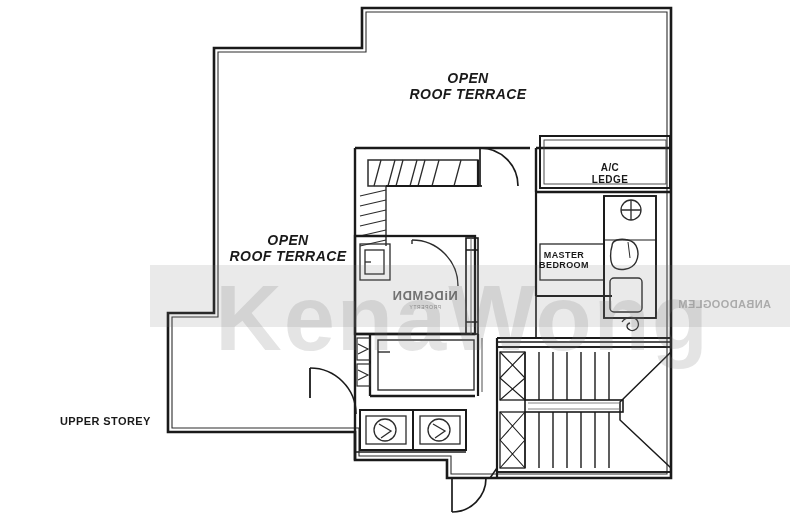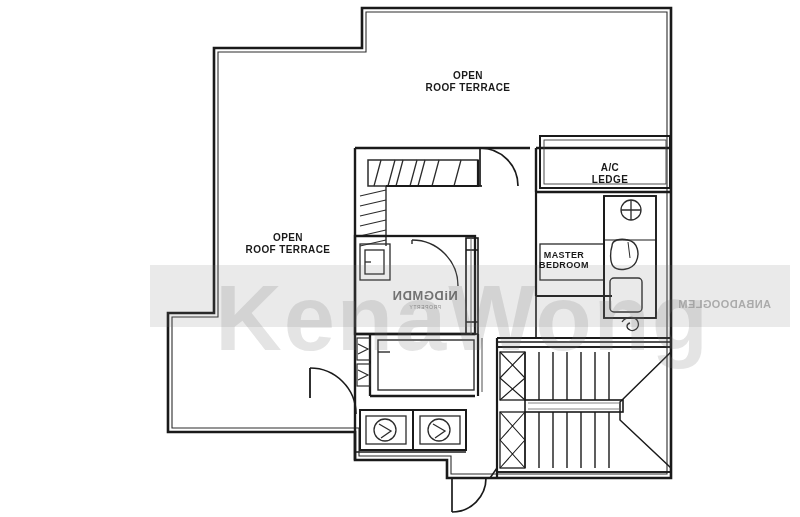--- a/index.html
+++ b/index.html
@@ -28,21 +28,21 @@
     position: absolute;
     font-family: "Liberation Sans", sans-serif;
     font-weight: bold;
     color: #1a1a1a;
     text-align: center;
     line-height: 1.15;
     letter-spacing: 0.4px;
     white-space: pre-line;
     pointer-events: none;
   }
-  .label.sz11 { font-size: 10px; }
+  .label.sz11 { font-size: 14px; font-style: italic; }
   .label.sz10 { font-size: 10px; margin-top: 17px; }
   .label.sz9  { font-size: 9px; }
   #label-open-terrace-top { left: 378px; top: 70px; width: 180px; }
   #label-open-terrace-left { left: 198px; top: 232px; width: 180px; }
   #label-ac-ledge { left: 545px; top: 145px; width: 130px; }
   #label-master-bedroom { left: 504px; top: 250px; width: 120px; }
   #label-upper-storey {
     left: 60px; top: 415px; width: 160px;
     text-align: left; font-size: 11px;
   }
@@ -355,14 +355,15 @@
 
   <div id="label-open-terrace-left" class="label sz11">OPEN
 ROOF TERRACE</div>
 
   <div id="label-ac-ledge" class="label sz10">A/C
 LEDGE</div>
 
   <div id="label-master-bedroom" class="label sz9">MASTER
 BEDROOM</div>
 
+  <div id="label-upper-storey" class="label">UPPER STOREY</div>
 
 </div>
 
 </body></html>

